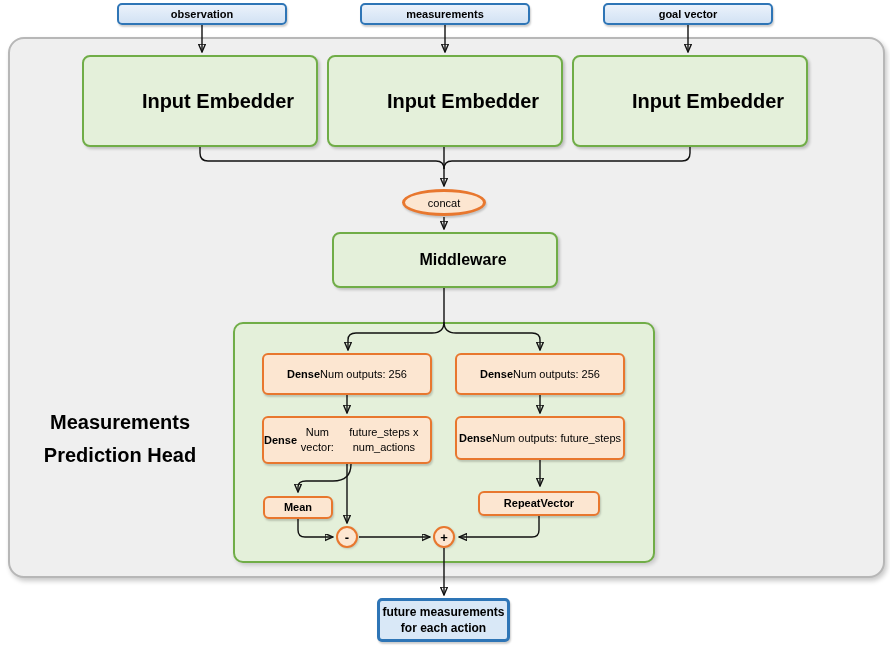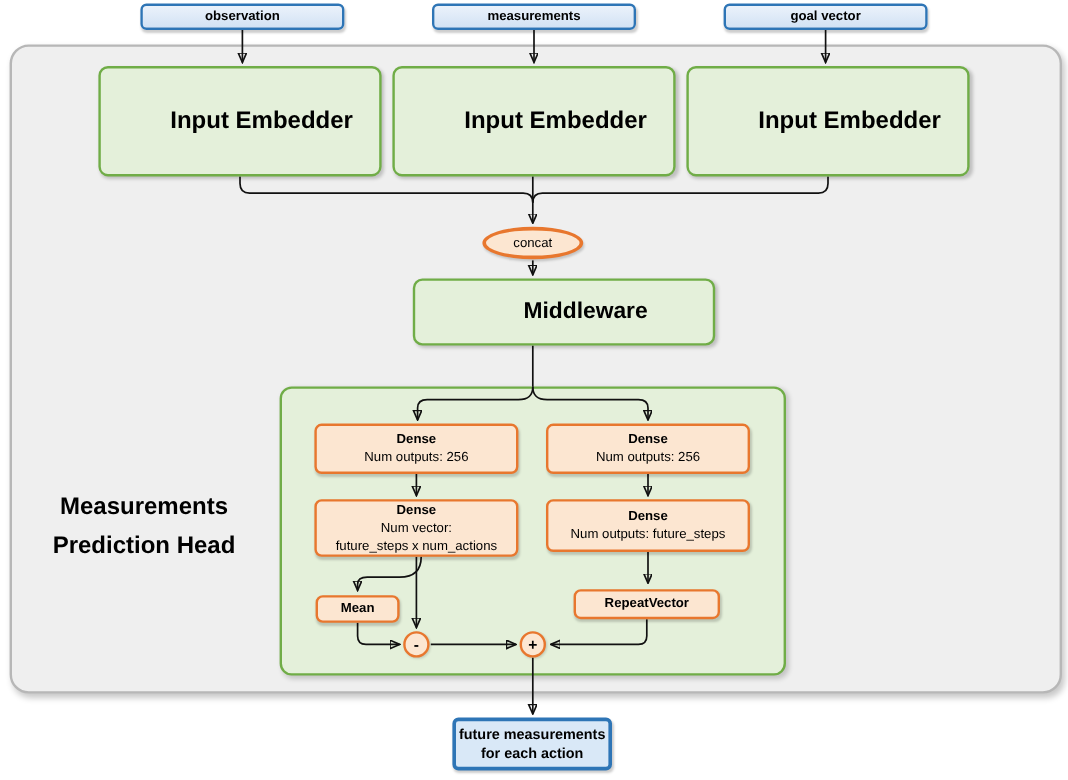--- a/index.html
+++ b/index.html
@@ -29,25 +29,25 @@
     box-shadow:1px 2px 2px rgba(0,0,0,0.2);
   }
   .blue-top{left:0;top:3px;width:170px;height:22px;}
 
   .green-box{
     background:#e4f0da;border:2px solid #70ad47;border-radius:8px;
     display:flex;align-items:center;justify-content:center;
     font-weight:bold;box-shadow:2px 2px 3px rgba(0,0,0,0.2);padding-left:36px;
   }
   .embedder{width:236px;height:92px;top:55px;font-size:20px;}
-  .middleware{left:344px;top:232px;width:252px;height:56px;font-size:19px;}
+  .middleware{left:332px;top:232px;width:226px;height:56px;font-size:16px;}
 
   .orange-box{
     background:#fce6d1;border:2px solid #e8772e;border-radius:6px;
-    display:flex;flex-direction:column;align-items:center;justify-content:center;
+    display:flex;flex-direction:row;align-items:center;justify-content:center;
     box-shadow:1px 2px 2px rgba(0,0,0,0.18);
     font-size:11px;line-height:15px;text-align:center;
   }
   .orange-box .ttl{font-weight:bold;}
   .dense-l1{left:262px;top:353px;width:170px;height:42px;}
   .dense-r1{left:455px;top:353px;width:170px;height:42px;}
   .dense-l2{left:262px;top:416px;width:170px;height:48px;}
   .dense-r2{left:455px;top:416px;width:170px;height:44px;}
   .mean-box{left:263px;top:496px;width:70px;height:23px;font-weight:bold;}
   .repeat-box{left:478px;top:491px;width:122px;height:25px;font-weight:bold;}

